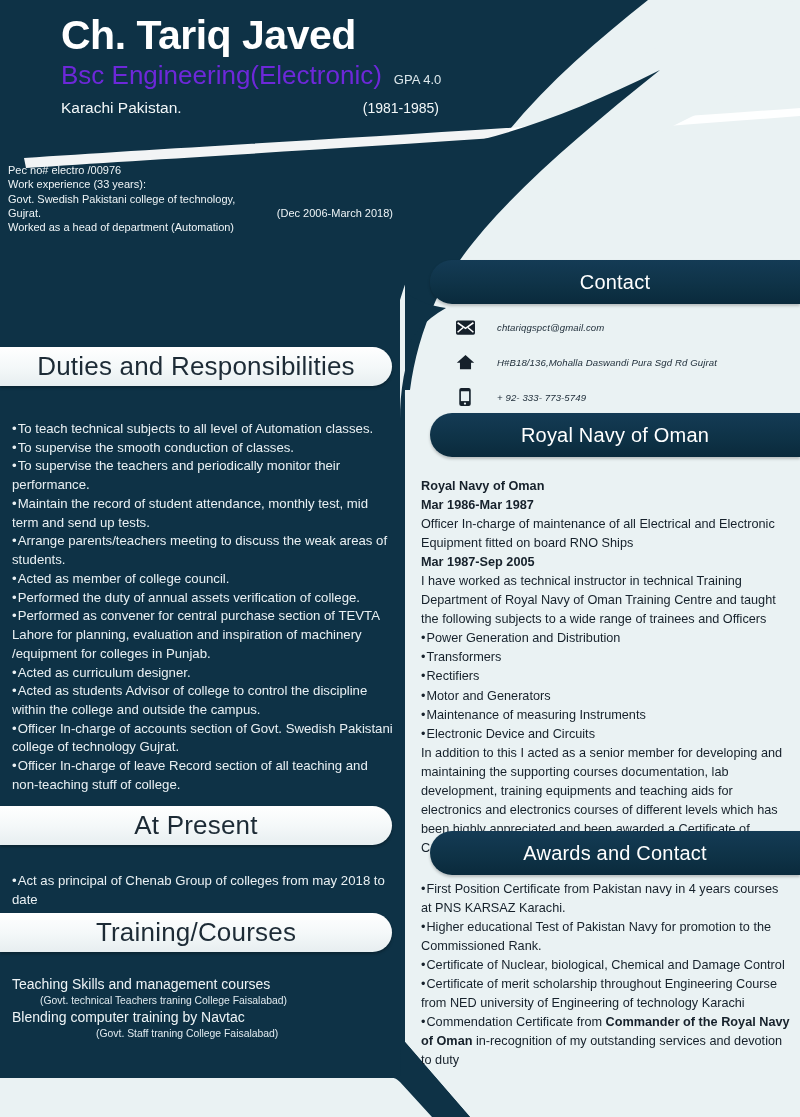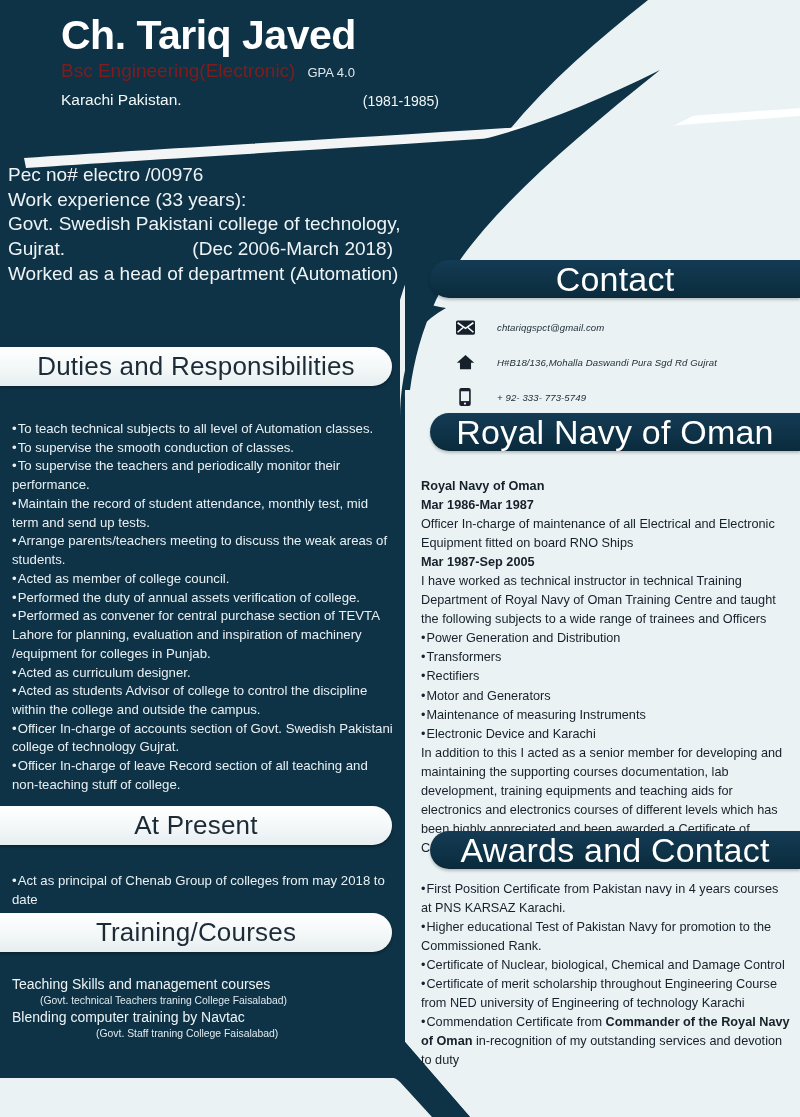--- a/index.html
+++ b/index.html
@@ -15,47 +15,47 @@
   
   .deco{position:absolute;left:0;top:0;width:800px;height:1117px;}
 
   
   .hdr{position:absolute;left:22px;top:14px;width:420px;color:#ffffff;z-index:5;margin-left:39px;}
   .name{
     font-size:41px;font-weight:bold;letter-spacing:-0.5px;line-height:1.06;
     margin:0 0 4px 0;color:#ffffff;
   }
   .degree-row{display:flex;align-items:baseline;gap:12px;margin-bottom:9px;}
-  .degree{font-size:19px;color:#7f1d1d;line-height:1.1;}
+  .degree{font-size:26px;color:#6d28d9;line-height:1.1;}
   .gpa{font-size:13px;color:#dde8ec;}
   .uni{font-size:15.5px;line-height:1.18;color:#f2f7f8;}
   .uni .yrs{font-size:14px;}
-  .uni-line2{display:flex;justify-content:space-between;align-items:flex-end;width:378px;}
+  .uni-line2{display:flex;justify-content:space-between;align-items:center;width:378px;}
 
   .hdr2{position:absolute;left:8px;top:163px;width:420px;color:#eef4f6;z-index:5;
-        font-size:19px;line-height:1.30;}
+        font-size:11px;line-height:1.30;}
   .hdr2 .rowsplit{display:flex;justify-content:space-between;align-items:baseline;width:385px;}
 
   
   .pill-light{
     position:absolute;left:0;height:39px;
     background:linear-gradient(180deg,#ffffff 0%,#f4f8f9 52%,#e7eef0 100%);
     border-radius:0 22px 22px 0;
     box-shadow:0 2px 3px rgba(0,0,0,0.28);
     display:flex;align-items:center;justify-content:center;
     color:#1d2b36;font-size:26px;letter-spacing:0.2px;
     z-index:6;
   }
   .pill-dark{
-    position:absolute;height:38px;
+    position:absolute;height:44px;
     background:linear-gradient(180deg,#143b55 0%,#0e3246 60%,#0a2a3c 100%);
     border-radius:22px 0 0 22px;
     box-shadow:0 2px 3px rgba(0,0,0,0.22);
     display:flex;align-items:center;justify-content:center;
-    color:#ffffff;font-size:34px;letter-spacing:0.2px;
+    color:#ffffff;font-size:20px;letter-spacing:0.2px;
     z-index:6;
   }
 
   
   .lcol{position:absolute;left:12px;width:382px;color:#e9f0f3;z-index:5;
         font-size:13.2px;line-height:1.42;}
   .lcol p{margin:0;}
   .bullet::before{content:"\2022";margin-right:1px;}
 
   
@@ -226,21 +226,21 @@
     <p><b>Royal Navy of Oman</b></p>
     <p><b>Mar 1986-Mar 1987</b></p>
     <p>Officer In-charge of maintenance of all Electrical and Electronic Equipment fitted on board RNO Ships</p>
     <p><b>Mar 1987-Sep 2005</b></p>
     <p>I have worked as technical instructor in technical Training Department of Royal Navy of Oman Training Centre and taught the following subjects to a wide range of trainees and Officers</p>
     <p class="bullet">Power Generation and Distribution</p>
     <p class="bullet">Transformers</p>
     <p class="bullet">Rectifiers</p>
     <p class="bullet">Motor and Generators</p>
     <p class="bullet">Maintenance of measuring Instruments</p>
-    <p class="bullet">Electronic Device and Karachi</p>
+    <p class="bullet">Electronic Device and Circuits</p>
     <p><span>In addition to this I acted as a senior member for developing and maintaining the supporting courses documentation, lab development, training equipments and teaching aids for electronics and electronics courses of different levels which has been highly appreciated and been awarded a Certificate of Commendation from </span><b>COMMANDEER Royal Navy of Oman</b><span>.</span></p>
   </div>
 
   <div class="pill-dark" style="left:430px;top:831px;width:370px;">
     <span>Awards and Contact</span>
   </div>
 
   <div class="rcol" style="top:880px;">
     <p class="bullet">First Position Certificate from Pakistan navy in 4 years courses at PNS KARSAZ Karachi.</p>
     <p class="bullet">Higher educational Test of Pakistan Navy for promotion to the Commissioned Rank.</p>

